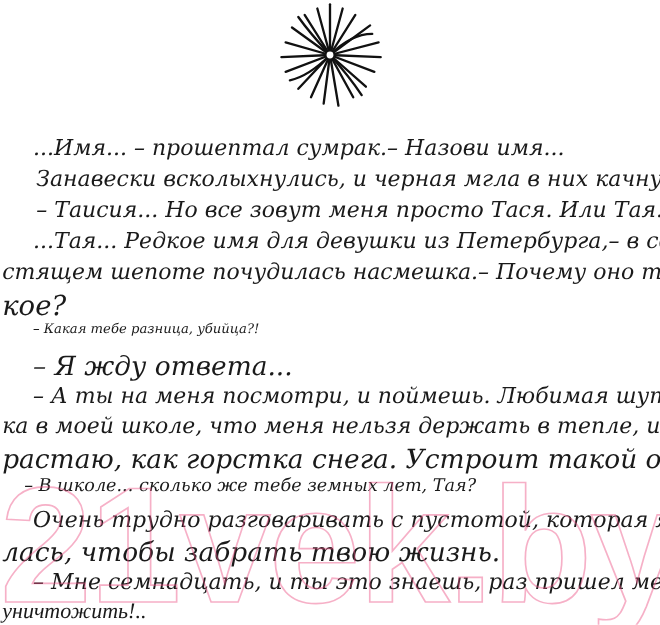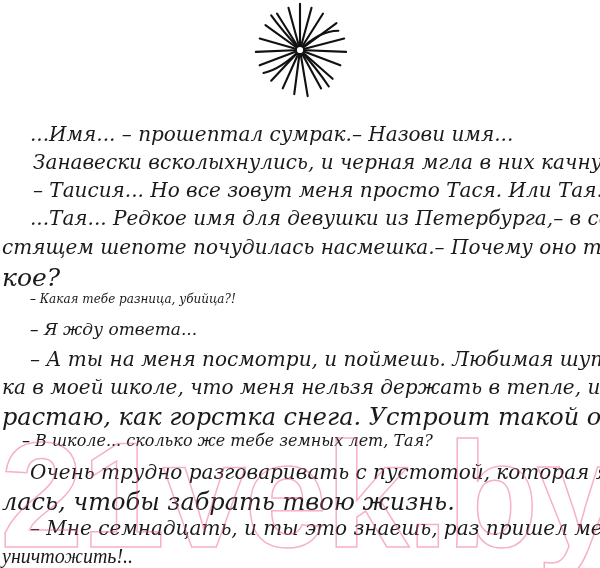--- a/index.html
+++ b/index.html
@@ -54,21 +54,21 @@
   </svg>
 
   <div class="text">
     <div class="line" style="left: 30px; top: 124px; font-size: 20px;">...Имя... – прошептал сумрак.– Назови имя...</div>
     <div class="line" style="left: 33px; top: 152px; font-size: 20px;">Занавески всколыхнулись, и черная мгла в них качнулась.</div>
     <div class="line" style="left: 33px; top: 180px; font-size: 20px;">– Таисия... Но все зовут меня просто Тася. Или Тая.</div>
     <div class="line" style="left: 30px; top: 208px; font-size: 20px;">...Тая... Редкое имя для девушки из Петербурга,– в сви-</div>
     <div class="line" style="left: 2px; top: 237px; font-size: 20px;">стящем шепоте почудилась насмешка.– Почему оно та-</div>
     <div class="line" style="left: 2px; top: 265px; font-size: 25px;">кое?</div>
     <div class="line" style="left: 30px; top: 293px; font-size: 12px;">– Какая тебе разница, убийца?!</div>
-    <div class="line" style="left: 30px; top: 321px; font-size: 17px;">– Я жду ответа...</div>
+    <div class="line" style="left: 30px; top: 321px; font-size: 24px;">– Я жду ответа...</div>
     <div class="line" style="left: 30px; top: 349px; font-size: 20px;">– А ты на меня посмотри, и поймешь. Любимая шут-</div>
     <div class="line" style="left: 2px; top: 377px; font-size: 20px;">ка в моей школе, что меня нельзя держать в тепле, иначе</div>
     <div class="line" style="left: 2px; top: 405px; font-size: 24px;">растаю, как горстка снега. Устроит такой ответ?</div>
     <div class="line" style="left: 22px; top: 433px; font-size: 16px;">– В школе... сколько же тебе земных лет, Тая?</div>
     <div class="line" style="left: 30px; top: 462px; font-size: 20px;">Очень трудно разговаривать с пустотой, которая яви-</div>
 
     <div class="line" style="left: 2px; top: 490px; font-size: 24px;">лась, чтобы забрать твою жизнь.</div>
     <div class="line" style="left: 30px; top: 518px; font-size: 20px;">– Мне семнадцать, и ты это знаешь, раз пришел меня</div>
     <div class="line" style="left: 2px; top: 546px; font-size: 20px; font-family: Liberation Serif, serif;">уничтожить!..</div>
   </div>

